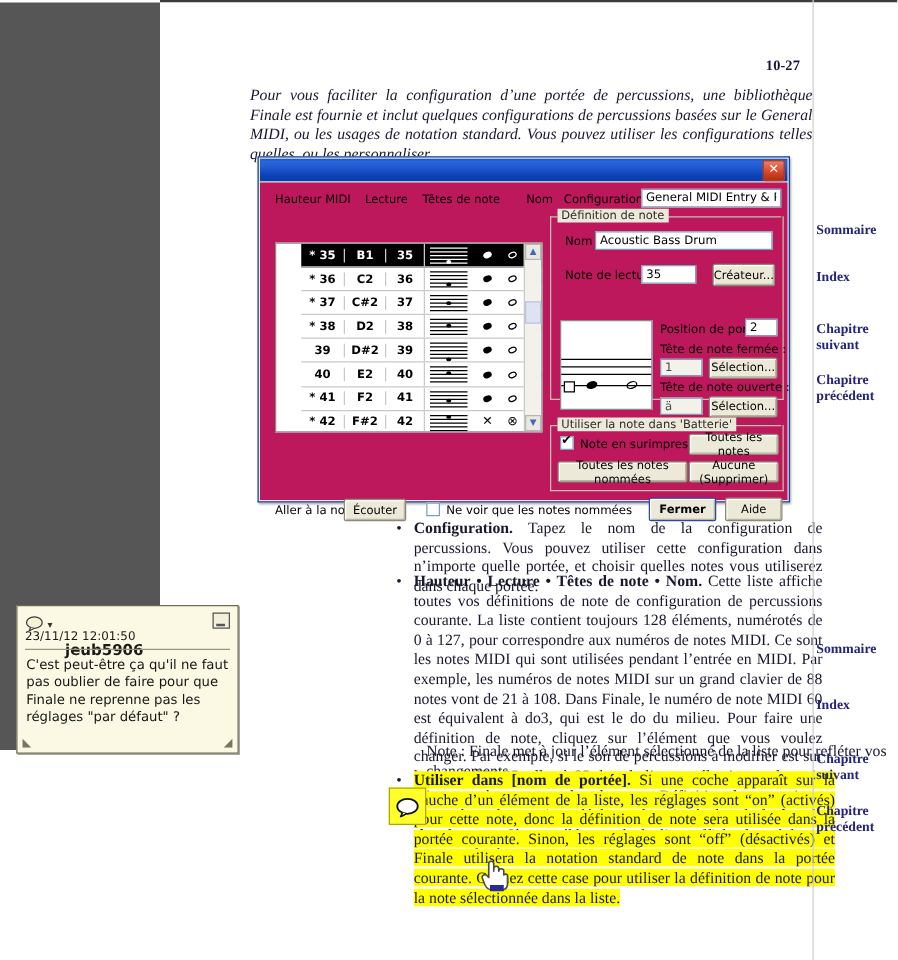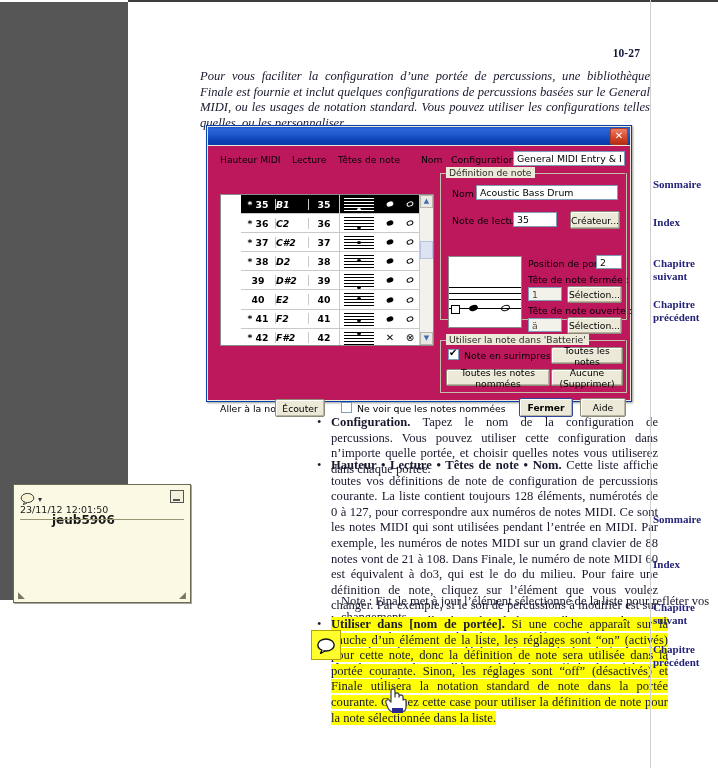--- a/index.html
+++ b/index.html
@@ -152,21 +152,21 @@
   #note-list{
     position:absolute;left:12px;top:48px;width:212px;height:150px;
     background:#fff;border:1px solid #8a8a8a;overflow:hidden;
   }
   .nl-row{
     position:relative;height:18.1px;border-bottom:1px solid #c9c9c9;
     display:flex;align-items:center;font-size:9.3px;color:#000;margin-left:20px;
   }
   .nl-row.sel{background:#000000;color:#ffffff;}
   .nl-c1{width:34px;flex:0 0 34px;text-align:center;font-weight:bold;}
-  .nl-c2{width:32px;flex:0 0 32px;text-align:left;font-weight:bold;border-left:1px solid #c9c9c9;font-style:italic;}
+  .nl-c2{width:32px;flex:0 0 32px;text-align:center;font-weight:bold;border-left:1px solid #c9c9c9;}
   .nl-c3{width:30px;flex:0 0 30px;text-align:center;font-weight:bold;border-left:1px solid #c9c9c9;}
   .nl-c4{width:40px;flex:0 0 40px;border-left:1px solid #c9c9c9;position:relative;height:100%;}
   .nl-c5{width:20px;flex:0 0 20px;text-align:center;position:relative;height:100%;}
   .nl-c6{width:20px;flex:0 0 20px;text-align:center;position:relative;height:100%;}
   .nl-c7{flex:1;border-left:1px solid #c9c9c9;padding-left:4px;font-weight:bold;
          white-space:nowrap;overflow:hidden;}
   .staff{position:absolute;left:4px;top:3px;width:30px;height:12px;}
   .staff i{position:absolute;left:0;width:30px;height:1px;background:currentColor;display:block;}
   .staff i:nth-child(1){top:0}
   .staff i:nth-child(2){top:3px}
@@ -288,20 +288,21 @@
         <ellipse cx="7.5" cy="6" rx="6.3" ry="4.6" fill="#f7f3d4" stroke="#3c3c3c" stroke-width="1"></ellipse>
         <path d="M4.5 10 L3.3 12.6 L7 11" fill="#f7f3d4" stroke="#3c3c3c" stroke-width="1"></path>
       </svg>
     </span>
     <span id="sticky-caret">▾</span>
     <span id="sticky-author">jeub5906</span>
     <span id="sticky-date">23/11/12 12:01:50</span>
     <span id="sticky-min"></span>
   </div>
   <div id="sticky-sep"></div>
+  <div id="sticky-body">C'est peut-être ça qu'il ne faut pas oublier de faire pour que Finale ne reprenne pas les réglages "par défaut" ?</div>
   <span class="sticky-grip" id="grip-l">◣</span>
   <span class="sticky-grip" id="grip-r">◢</span>
 </div>
 
 <div id="dialog">
   <div id="title-bar">
     <span id="close-btn">✕</span>
   </div>
 
   <div id="dlg-body">

